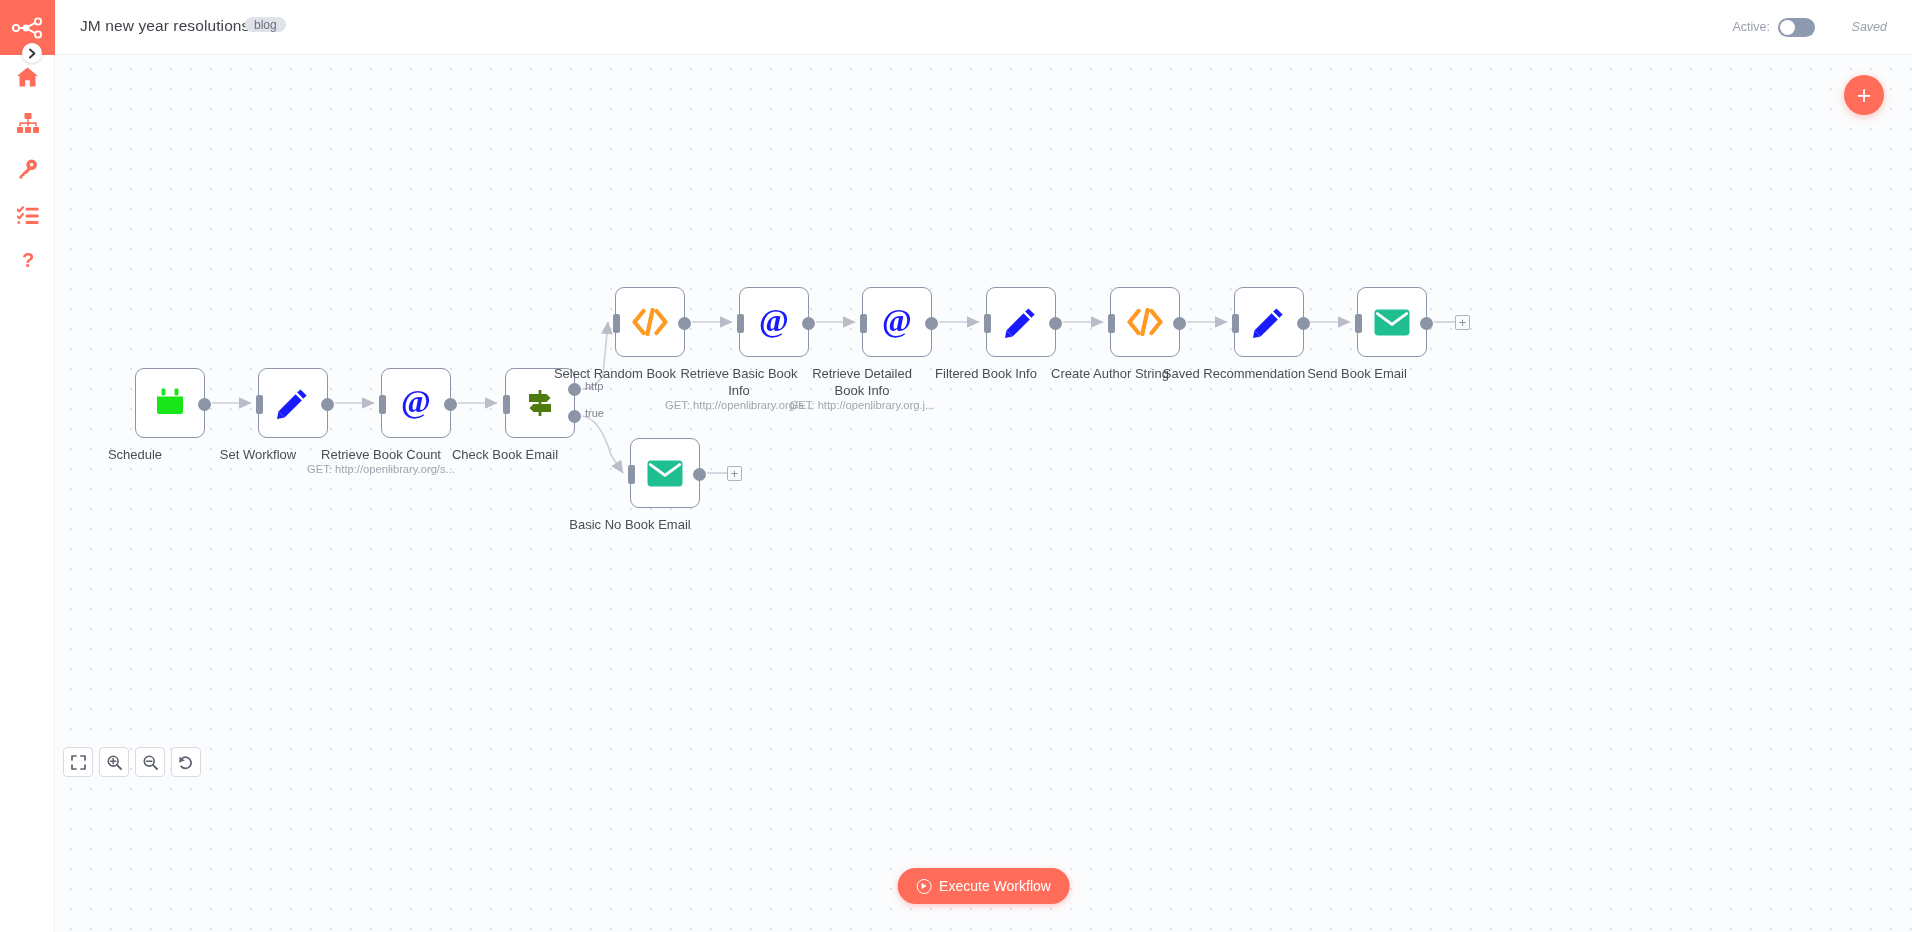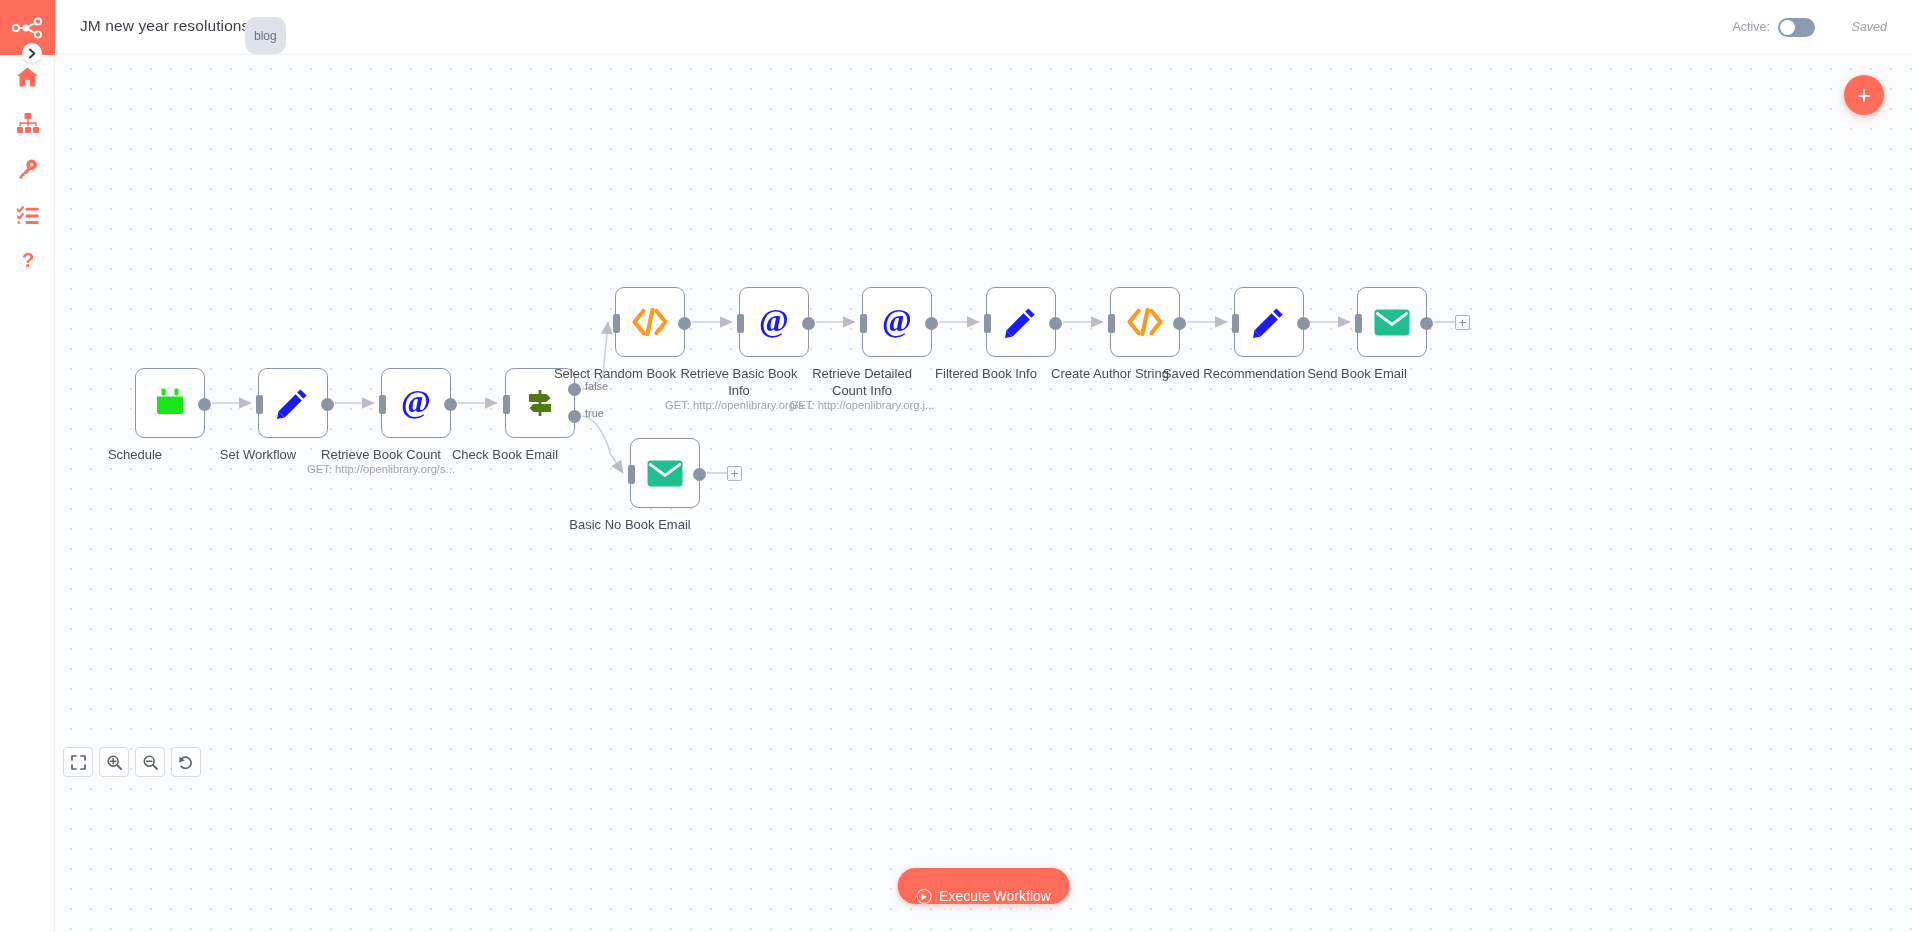--- a/index.html
+++ b/index.html
@@ -47,21 +47,21 @@
     border-bottom: 1px solid #f2f2f4;
     z-index: 30;
   }
   #wf-title {
     position: absolute; left: 25px; top: 17px;
     font-size: 15.5px; color: #404249; letter-spacing: .1px;
     white-space: nowrap;
   }
   #wf-tag {
     position: absolute; left: 190px; top: 17px;
-    height: 37px; padding: 0 9px;
+    height: 15px; padding: 0 9px;
     background: #dfe2e8; border-radius: 11px;
     font-size: 12px; color: #6b707c;
     display: flex; align-items: center;
   }
   #active-label {
     position: absolute; right: 142px; top: 20px;
     font-size: 12.5px; color: #9aa0ac;
   }
   #active-toggle {
     position: absolute; right: 97px; top: 18px;
@@ -148,21 +148,21 @@
     display: flex; align-items: center; justify-content: center;
     color: #5c6170; cursor: pointer;
   }
 
   
   #execute-btn {
     position: absolute; left: 50%; bottom: 28px;
     transform: translateX(-50%);
     height: 36px; padding: 0 19px;
     background: #ff6d5a; border-radius: 18px;
-    display: flex; align-items: flex-end; gap: 8px;
+    display: flex; align-items: center; gap: 8px;
     color: #ffffff; font-size: 14px; cursor: pointer;
     box-shadow: 0 2px 7px rgba(255,109,90,.36);
     white-space: nowrap;
   }
   #execute-btn .play {
     width: 15px; height: 15px; border-radius: 50%;
     border: 1.6px solid #ffffff;
     display: flex; align-items: center; justify-content: center;
   }
   #execute-btn .play::after {
@@ -332,21 +332,21 @@
     <div class="node-box">
       <svg width="32" height="32" viewBox="0 0 32 32">
         <rect x="14.6" y="3" width="2.8" height="26" fill="#4f7a0f"></rect>
         <path d="M5 7 L22.5 7 L26.5 11 L22.5 15 L5 15 Z" fill="#4f7a0f"></path>
         <path d="M27 17 L9.5 17 L5.5 21 L9.5 25 L27 25 Z" fill="#4f7a0f"></path>
       </svg>
       <div class="ep-in"></div>
       <div class="ep-out t"></div>
       <div class="ep-out f"></div>
     </div>
-    <div class="branch-label" style="left:80px; top:12px">false</div>
+    <div class="branch-label" style="left:80px; top:12px">http</div>
     <div class="branch-label" style="left:80px; top:39px">true</div>
     <div class="node-label">Check Book Email</div>
   </div>
 
   <div class="node" style="left:560px; top:232px">
     <div class="node-box">
       <svg width="36" height="28" viewBox="0 0 36 28">
         <path d="M11.5 3 L2.5 14 L11.5 25" stroke="#ff9922" stroke-width="4.2" fill="none" stroke-linecap="round" stroke-linejoin="round"></path>
         <path d="M24.5 3 L33.5 14 L24.5 25" stroke="#ff9922" stroke-width="4.2" fill="none" stroke-linecap="round" stroke-linejoin="round"></path>
         <path d="M20.6 2 L15.4 26" stroke="#ff9922" stroke-width="4.2" fill="none" stroke-linecap="round"></path>
@@ -370,21 +370,21 @@
   </div>
 
   <div class="node" style="left:807px; top:232px">
     <div class="node-box">
       <svg width="36" height="36" viewBox="0 0 36 36">
         <text x="18" y="27" text-anchor="middle" font-family="Liberation Serif, serif" font-size="32" font-weight="bold" fill="#1a1aff">@</text>
       </svg>
       <div class="ep-in"></div>
       <div class="ep-out"></div>
     </div>
-    <div class="node-label wrap">Retrieve Detailed Count Info</div>
+    <div class="node-label wrap">Retrieve Detailed Book Info</div>
     <div class="node-sub" style="top:112px">GET: http://openlibrary.org.j...</div>
   </div>
 
   <div class="node" style="left:931px; top:232px">
     <div class="node-box">
       <svg width="32" height="32" viewBox="0 0 32 32">
         <path d="M23.4 2.4 L29.6 8.6 L26.4 11.8 L20.2 5.6 Z" fill="#1a1aff"></path>
         <path d="M18.6 7.2 L24.8 13.4 L7.6 30.6 L1.4 24.4 Z" fill="#1a1aff"></path>
         <path d="M1.4 24.4 L7.6 30.6 L0 32 Z" fill="#1a1aff"></path>
       </svg>

